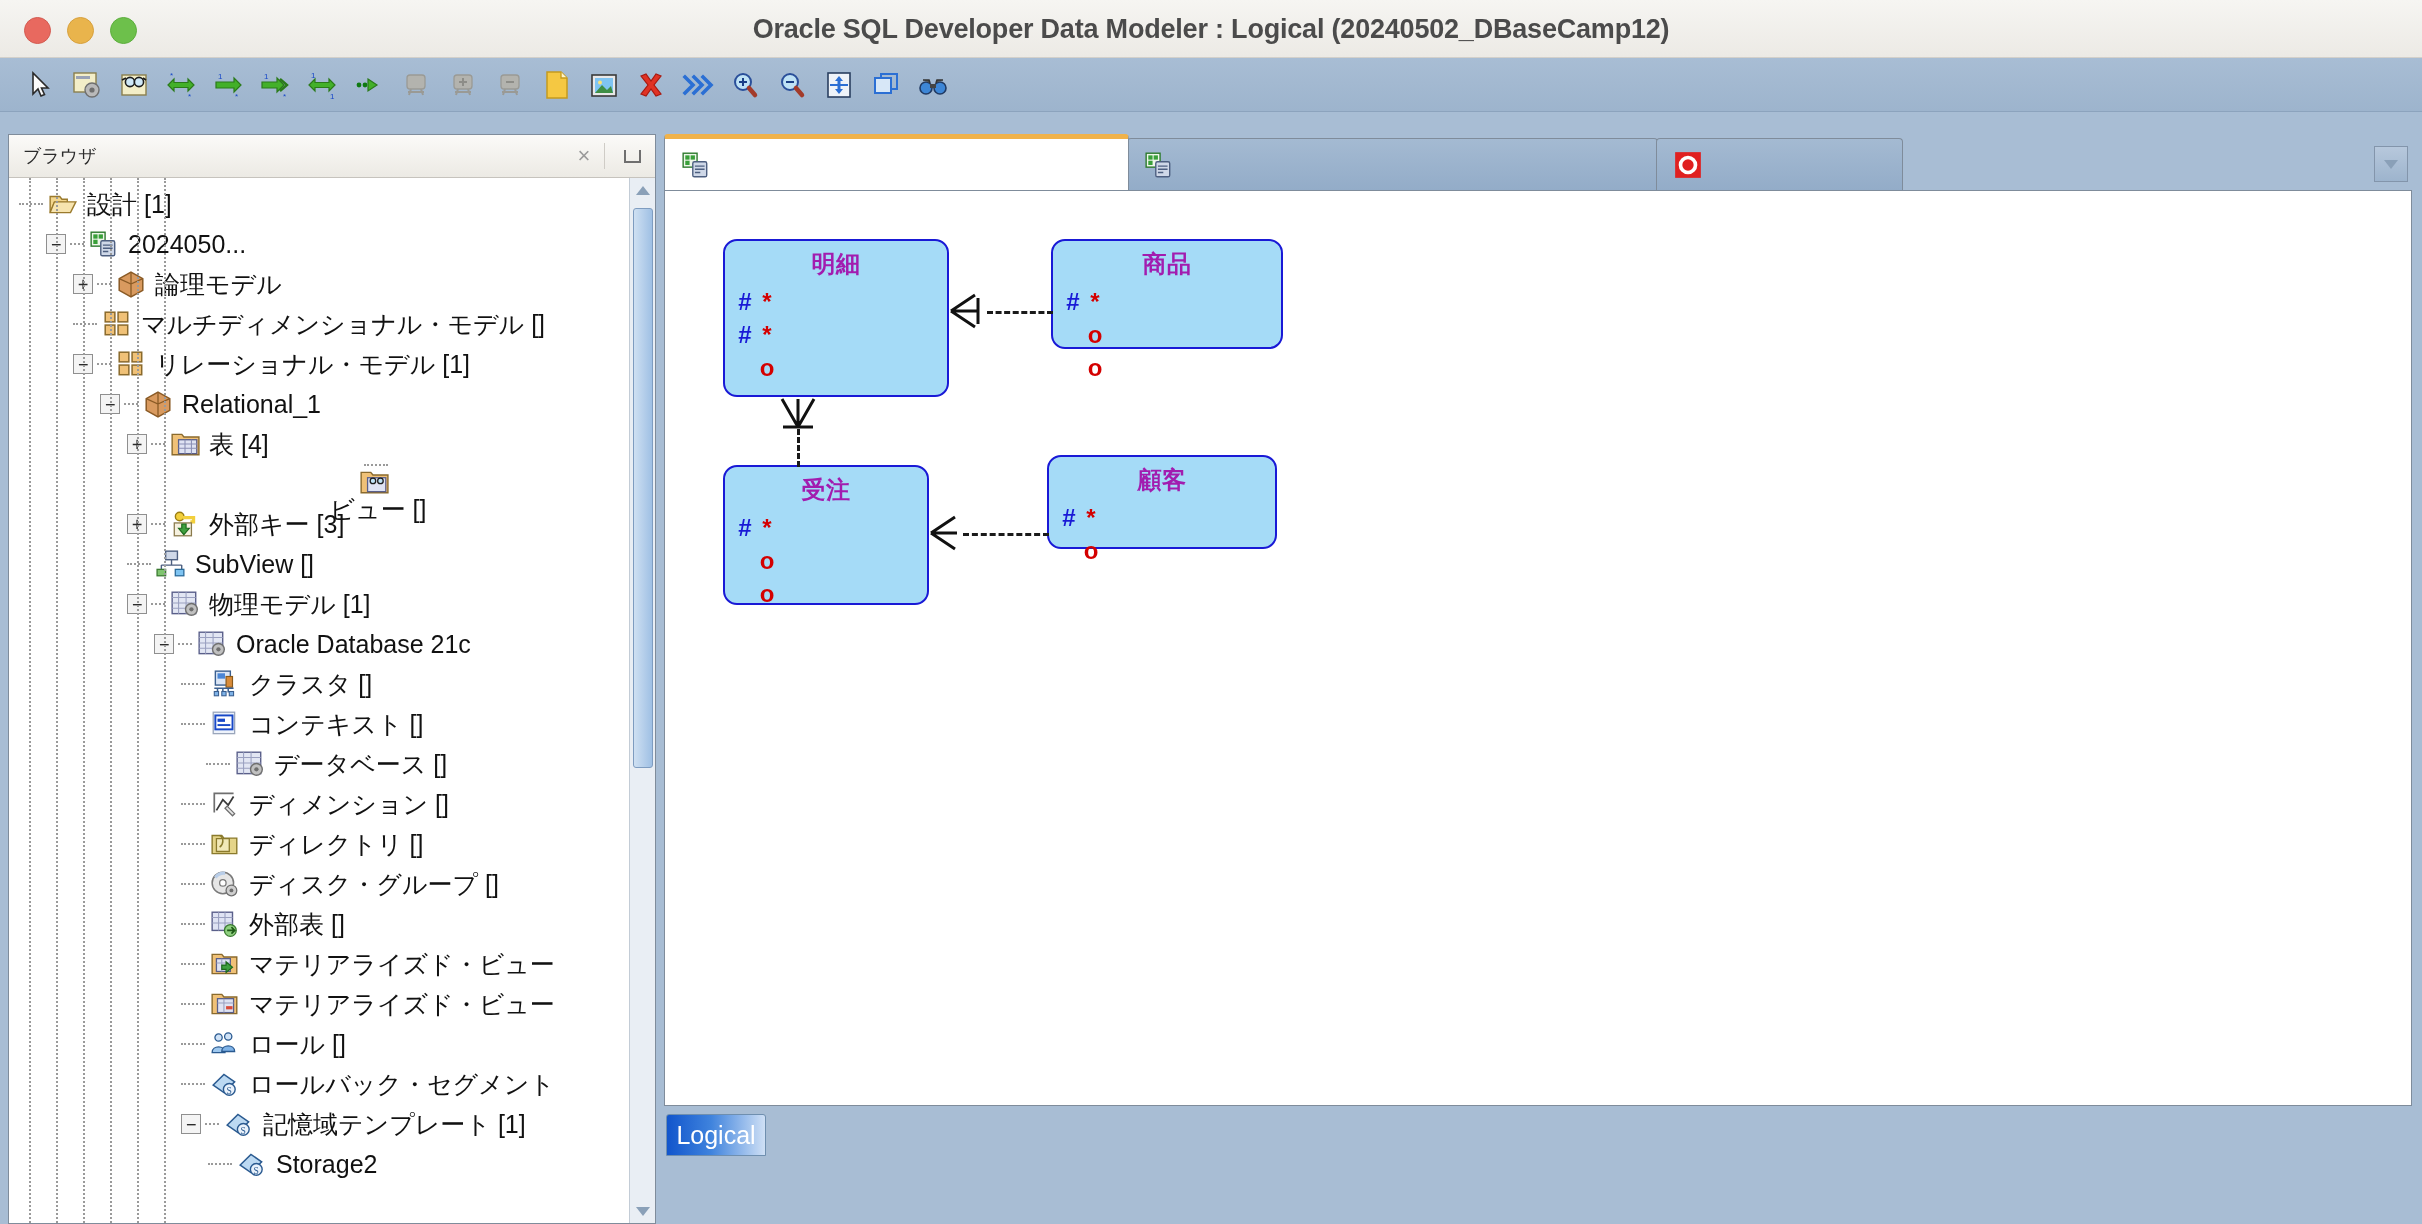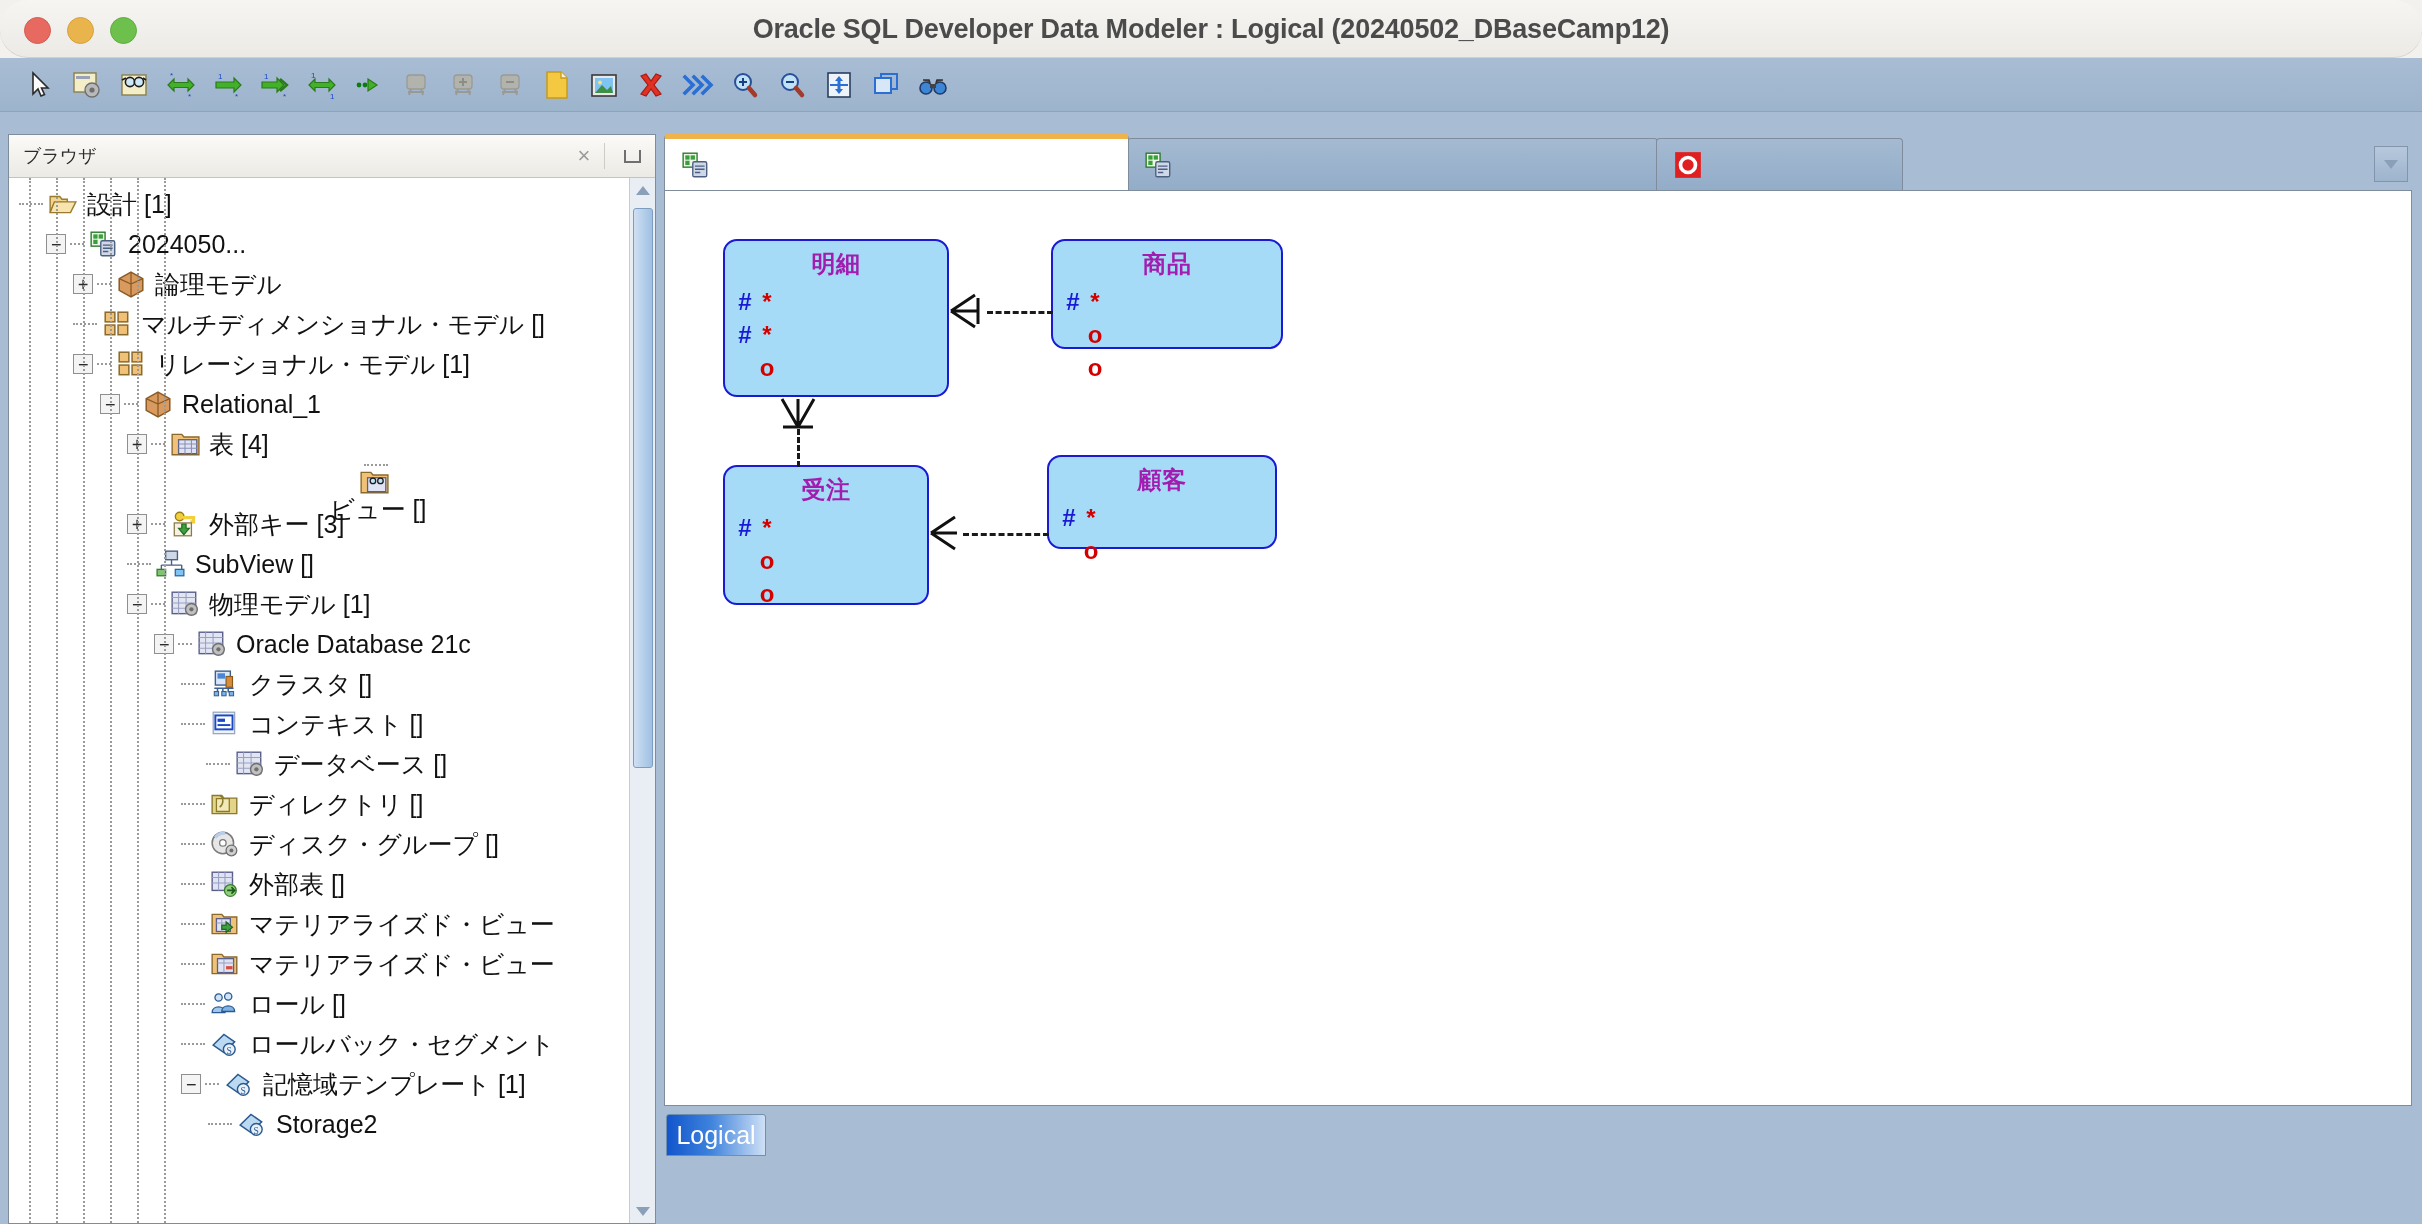--- a/index.html
+++ b/index.html
@@ -10,21 +10,20 @@
     -webkit-font-smoothing:antialiased;
   }
   #app{position:relative;width:2422px;height:1224px;}
 
   
   .titlebar{
     position:absolute;left:0;top:0;width:2422px;height:58px;
     background:linear-gradient(#f6f5f2,#eceae5);
     border-bottom:1px solid #d3d0ca;
     box-sizing:border-box;
-    border-radius:28px;
   }
   .traffic{position:absolute;left:24px;top:17px;display:flex;gap:16px;}
   .dot{width:25px;height:25px;border-radius:50%;display:block;}
   .dot.red{background:#e8695f;border:1px solid #d35a50;}
   .dot.yellow{background:#e9b44c;border:1px solid #d7a03c;}
   .dot.green{background:#6dc04b;border:1px solid #5cae3d;}
   .wintitle{
     position:absolute;left:0;top:0;width:2422px;height:58px;
     line-height:58px;text-align:center;
     font-size:27px;font-weight:bold;color:#4b4b4b;letter-spacing:-0.2px;
@@ -499,20 +498,31 @@
             <span class="dots" style="width: 24px;"></span>
             <span class="ico">
               <svg width="30" height="30" viewBox="0 0 28 28">
                 <rect x="2" y="3" width="22" height="20" fill="#e2e6f3" stroke="#5a5f8a" stroke-width="1.3"></rect>
                 <path d="M2 8 h22 M2 13 h22 M2 18 h22 M8 3 v20 M15 3 v20" stroke="#9aa0c0" stroke-width="1"></path>
                 <circle cx="20" cy="19" r="5.5" fill="#c0c0c0" stroke="#6f6f6f" stroke-width="1.3"></circle>
                 <circle cx="20" cy="19" r="2" fill="#6f6f6f"></circle>
               </svg>
             </span>
             <span class="lbl">データベース []</span>
+          </div>
+          <div class="tnode" style="padding-left: 172px;">
+            <span class="dots" style="width: 24px;"></span>
+            <span class="ico">
+              <svg width="30" height="30" viewBox="0 0 28 28">
+                <path d="M4 22 L4 4 L22 4" fill="none" stroke="#6f6f6f" stroke-width="1.6"></path>
+                <path d="M6 20 L12 10 L17 15 L22 7" fill="none" stroke="#3a3a3a" stroke-width="1.6"></path>
+                <path d="M16 16 l7 7 l-2 2 l-7 -7 Z" fill="#e8e8e8" stroke="#6f6f6f" stroke-width="1.2"></path>
+              </svg>
+            </span>
+            <span class="lbl">ディメンション []</span>
           </div>
           <div class="tnode" style="padding-left: 172px;">
             <span class="dots" style="width: 24px;"></span>
             <span class="ico">
               <svg width="30" height="30" viewBox="0 0 28 28">
                 <path d="M2 6 h9 l2 2.5 h12 V23 H2 Z" fill="#e4d489" stroke="#8a7a2c" stroke-width="1.3"></path>
                 <path d="M6 9 h12 v12 H6 Z" fill="#f2e9b8" stroke="#8a7a2c" stroke-width="1.2"></path>
                 <path d="M9 6 c4 2 4 8 0 11" fill="none" stroke="#8a7a2c" stroke-width="1.4"></path>
               </svg>
             </span>

